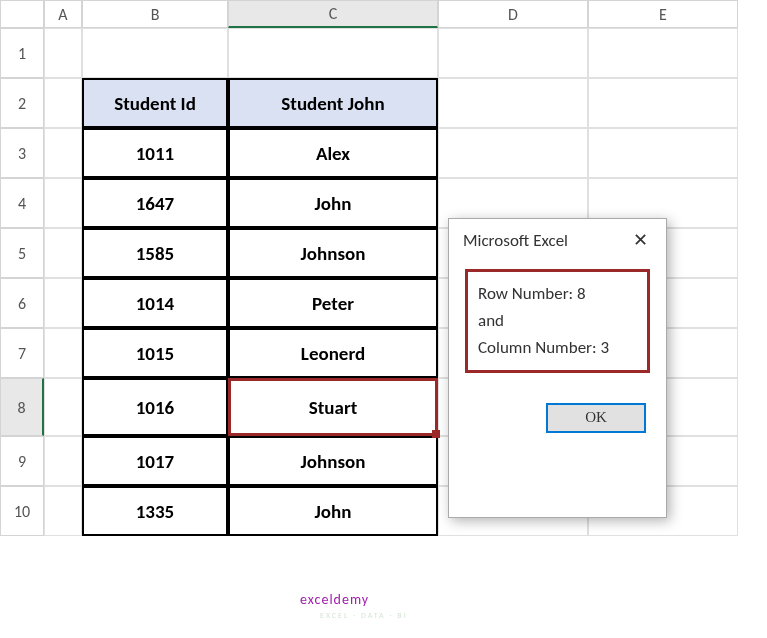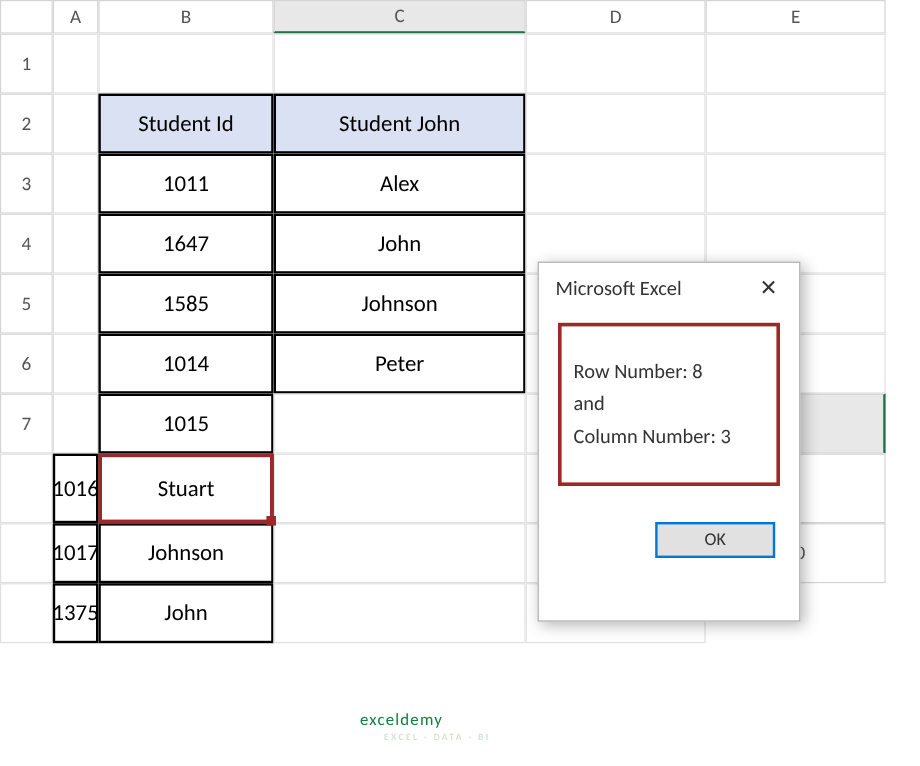--- a/index.html
+++ b/index.html
@@ -53,21 +53,21 @@
       border: 1px solid #e0e0e0;
       background: #fff;
     }
     .data-cell {
       border: 2px solid #000;
       background: #fff;
       display: flex;
       align-items: center;
       justify-content: center;
       font-size: 19px;
-      font-weight: normal;
+      font-weight: bold;
       color: #000;
     }
     .header-row {
       background: #d9e1f2;
     }
     .selected-cell {
       position: relative;
       outline: 3px solid #9c2929;
       outline-offset: -3px;
       z-index: 5;
@@ -101,21 +101,21 @@
       color: #333;
     }
     .dialog-close {
       font-size: 18px;
       cursor: pointer;
       padding: 0 4px;
       font-weight: 200;
     }
     .dialog-body {
       margin: 12px 16px;
-      padding: 24px 10px;
+      padding: 8px 10px;
       border: 3px solid #9c2929;
       font-size: 17px;
       line-height: 1.6;
       color: #333;
     }
     .dialog-footer {
       display: flex;
       justify-content: flex-end;
       padding: 18px 20px;
     }
@@ -123,39 +123,39 @@
       width: 100px;
       height: 30px;
       background: #e1e1e1;
       border: 2px solid #0078d4;
       font-size: 15px;
       color: #333;
       cursor: pointer;
       display: flex;
       align-items: center;
       justify-content: center;
+      font-family: Liberation Serif, serif;
     }
     .watermark {
       position: absolute;
       bottom: 30px;
       left: 300px;
       font-size: 14px;
-      color: #15803d;
+      color: #a21caf;
       letter-spacing: 1px;
       z-index: 1;
     }
     .watermark-sub {
       position: absolute;
       bottom: 18px;
       left: 320px;
       font-size: 8px;
       color: #d5e5d5;
       letter-spacing: 2px;
       z-index: 1;
-      font-weight: bold;
     }
   </style>
 </head>
 <body>
 
 <div class="spreadsheet">
   <div class="corner"></div>
   <div class="col-header">A</div>
   <div class="col-header">B</div>
   <div class="col-header active">C</div>
@@ -200,40 +200,41 @@
   <div class="row-header">6</div>
   <div class="cell"></div>
   <div class="data-cell">1014</div>
   <div class="data-cell">Peter</div>
   <div class="cell"></div>
   <div class="cell"></div>
 
   <div class="row-header">7</div>
   <div class="cell"></div>
   <div class="data-cell">1015</div>
+  <div class="data-cell">Leonerd</div>
   <div class="cell"></div>
   <div class="cell"></div>
 
   <div class="row-header active">8</div>
   <div class="cell"></div>
   <div class="data-cell">1016</div>
   <div class="data-cell selected-cell">Stuart</div>
   <div class="cell"></div>
   <div class="cell"></div>
 
   <div class="row-header">9</div>
   <div class="cell"></div>
   <div class="data-cell">1017</div>
   <div class="data-cell">Johnson</div>
   <div class="cell"></div>
   <div class="cell"></div>
 
   <div class="row-header">10</div>
   <div class="cell"></div>
-  <div class="data-cell">1375</div>
+  <div class="data-cell">1335</div>
   <div class="data-cell">John</div>
   <div class="cell"></div>
   <div class="cell"></div>
 </div>
 
 <div class="dialog">
   <div class="dialog-titlebar">
     <span>Microsoft Excel</span>
     <span class="dialog-close">✕</span>
   </div>

